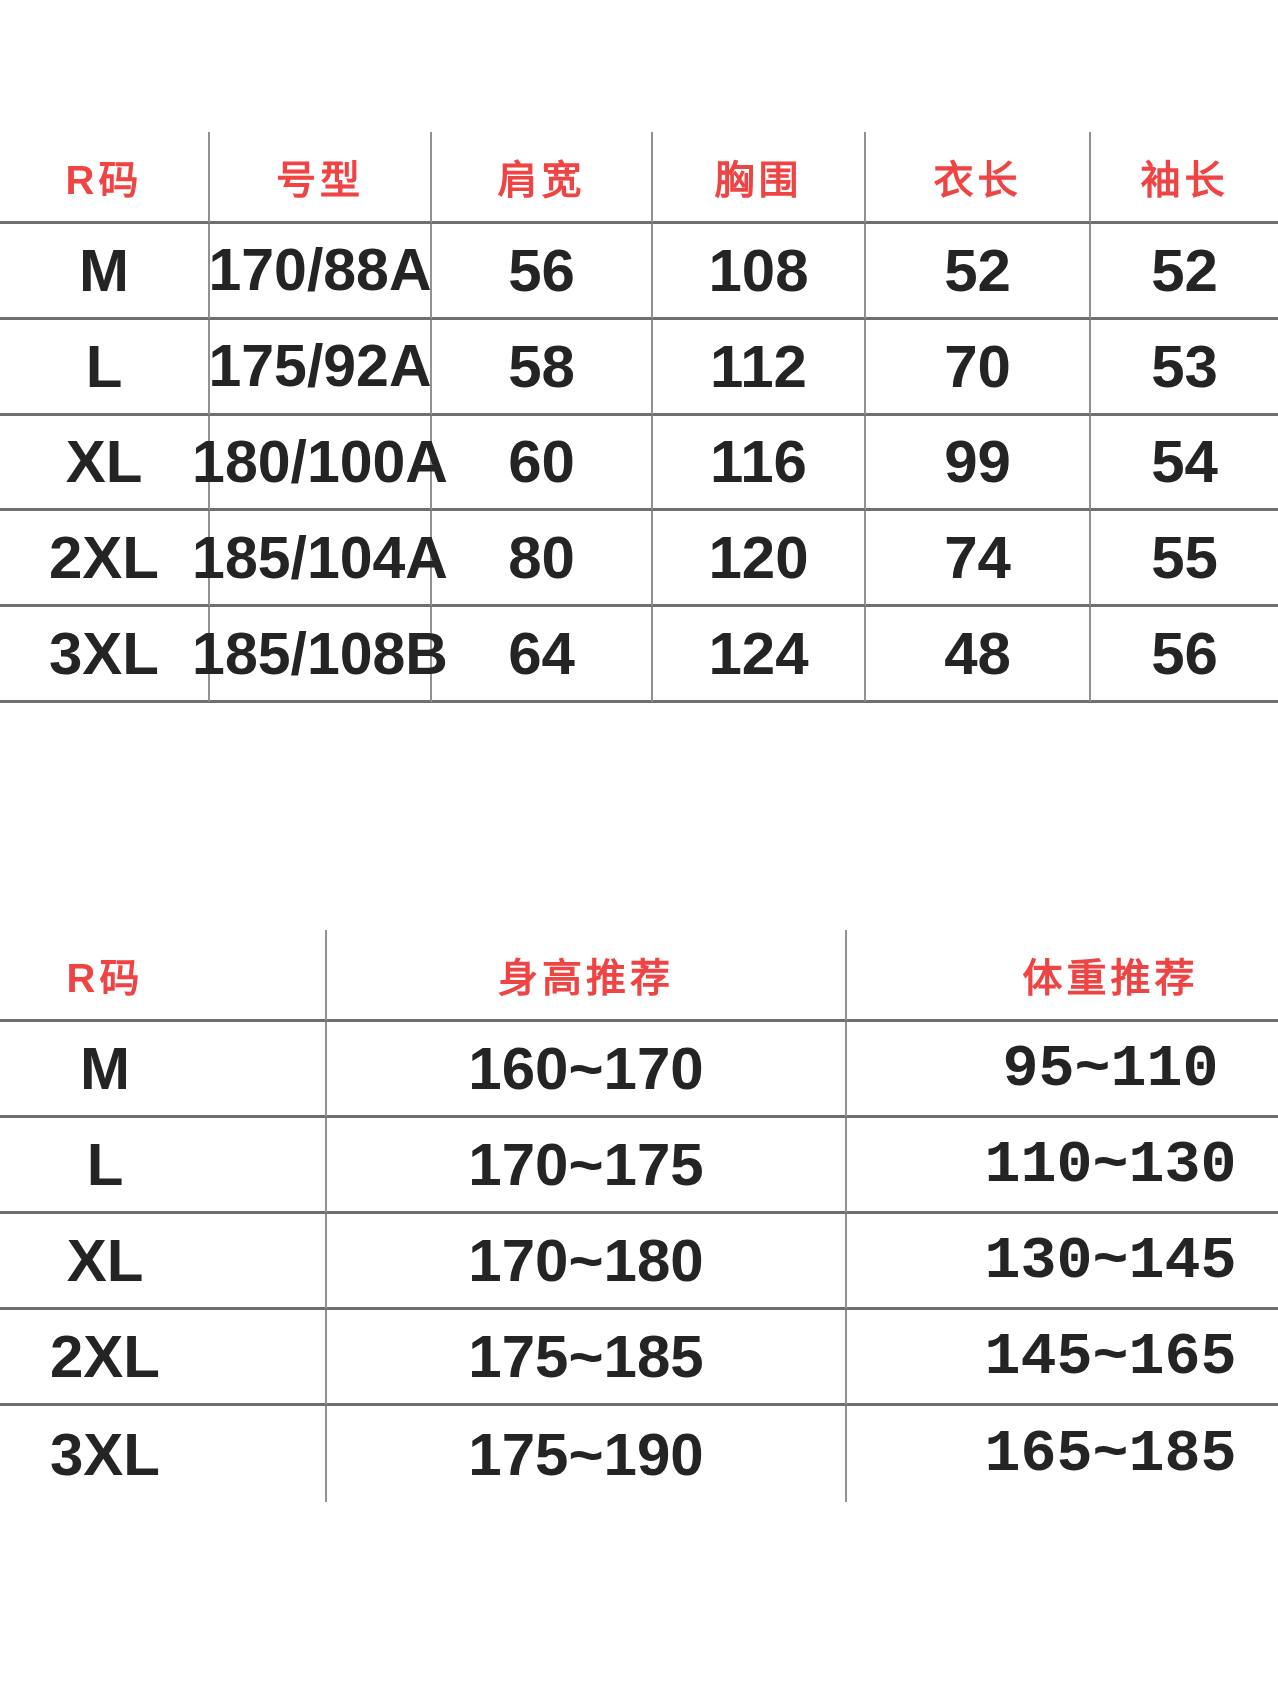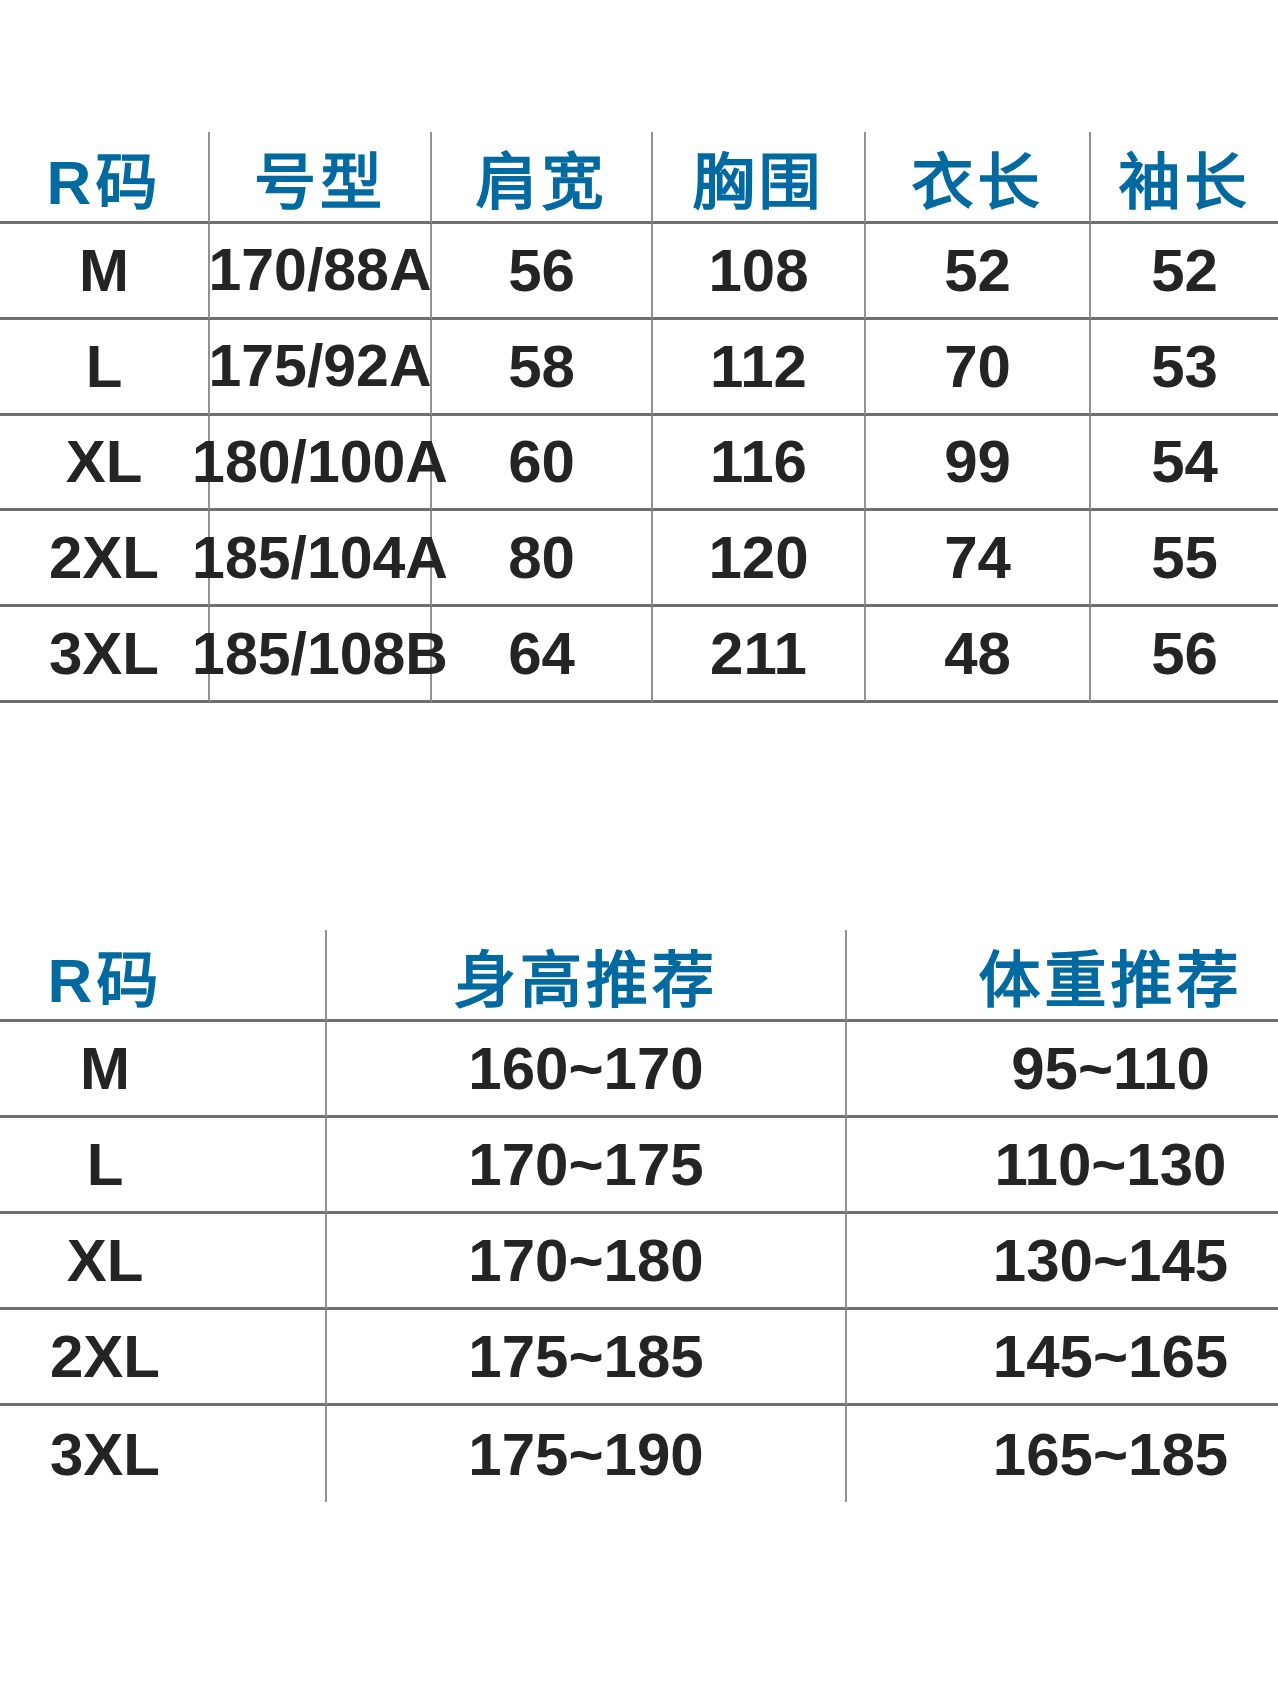--- a/index.html
+++ b/index.html
@@ -31,31 +31,31 @@
     border-right: 2px solid #919191;
     border-bottom: 3px solid #6f6f6f;
     color: #242424;
     font-size: 60px;
     font-weight: 600;
     white-space: nowrap;
   }
   .c.lastcol { border-right: none; }
   .c.nb { border-bottom: none; }
   .c.hd {
-    color: #0369a1;
+    color: #ef4444;
     font-weight: 700;
-    font-size: 62px;
+    font-size: 40px;
     letter-spacing: 4px;
   }
   .c.model { font-size: 59px; }          
   
   .c.szcol { justify-content: flex-start; }
   .c.szcol span { display: inline-block; width: 210px; text-align: center; }
   
-  .c.wtcol { padding-left: 96px; }
+  .c.wtcol { padding-left: 96px; font-family: Liberation Mono, monospace; }
 </style>
 </head>
 <body>
 
 <div id="table1" class="tbl">
 
   <div class="c hd">R码</div>
   <div class="c hd">号型</div>
   <div class="c hd">肩宽</div>
   <div class="c hd">胸围</div>
@@ -86,21 +86,21 @@
   <div class="c">2XL</div>
   <div class="c model">185/104A</div>
   <div class="c">80</div>
   <div class="c">120</div>
   <div class="c">74</div>
   <div class="c lastcol">55</div>
 
   <div class="c">3XL</div>
   <div class="c model">185/108B</div>
   <div class="c">64</div>
-  <div class="c">211</div>
+  <div class="c">124</div>
   <div class="c">48</div>
   <div class="c lastcol">56</div>
 </div>
 
 <div id="table2" class="tbl">
 
   <div class="c hd szcol">
       <span>R码</span>
     </div>
   <div class="c hd">身高推荐</div>

